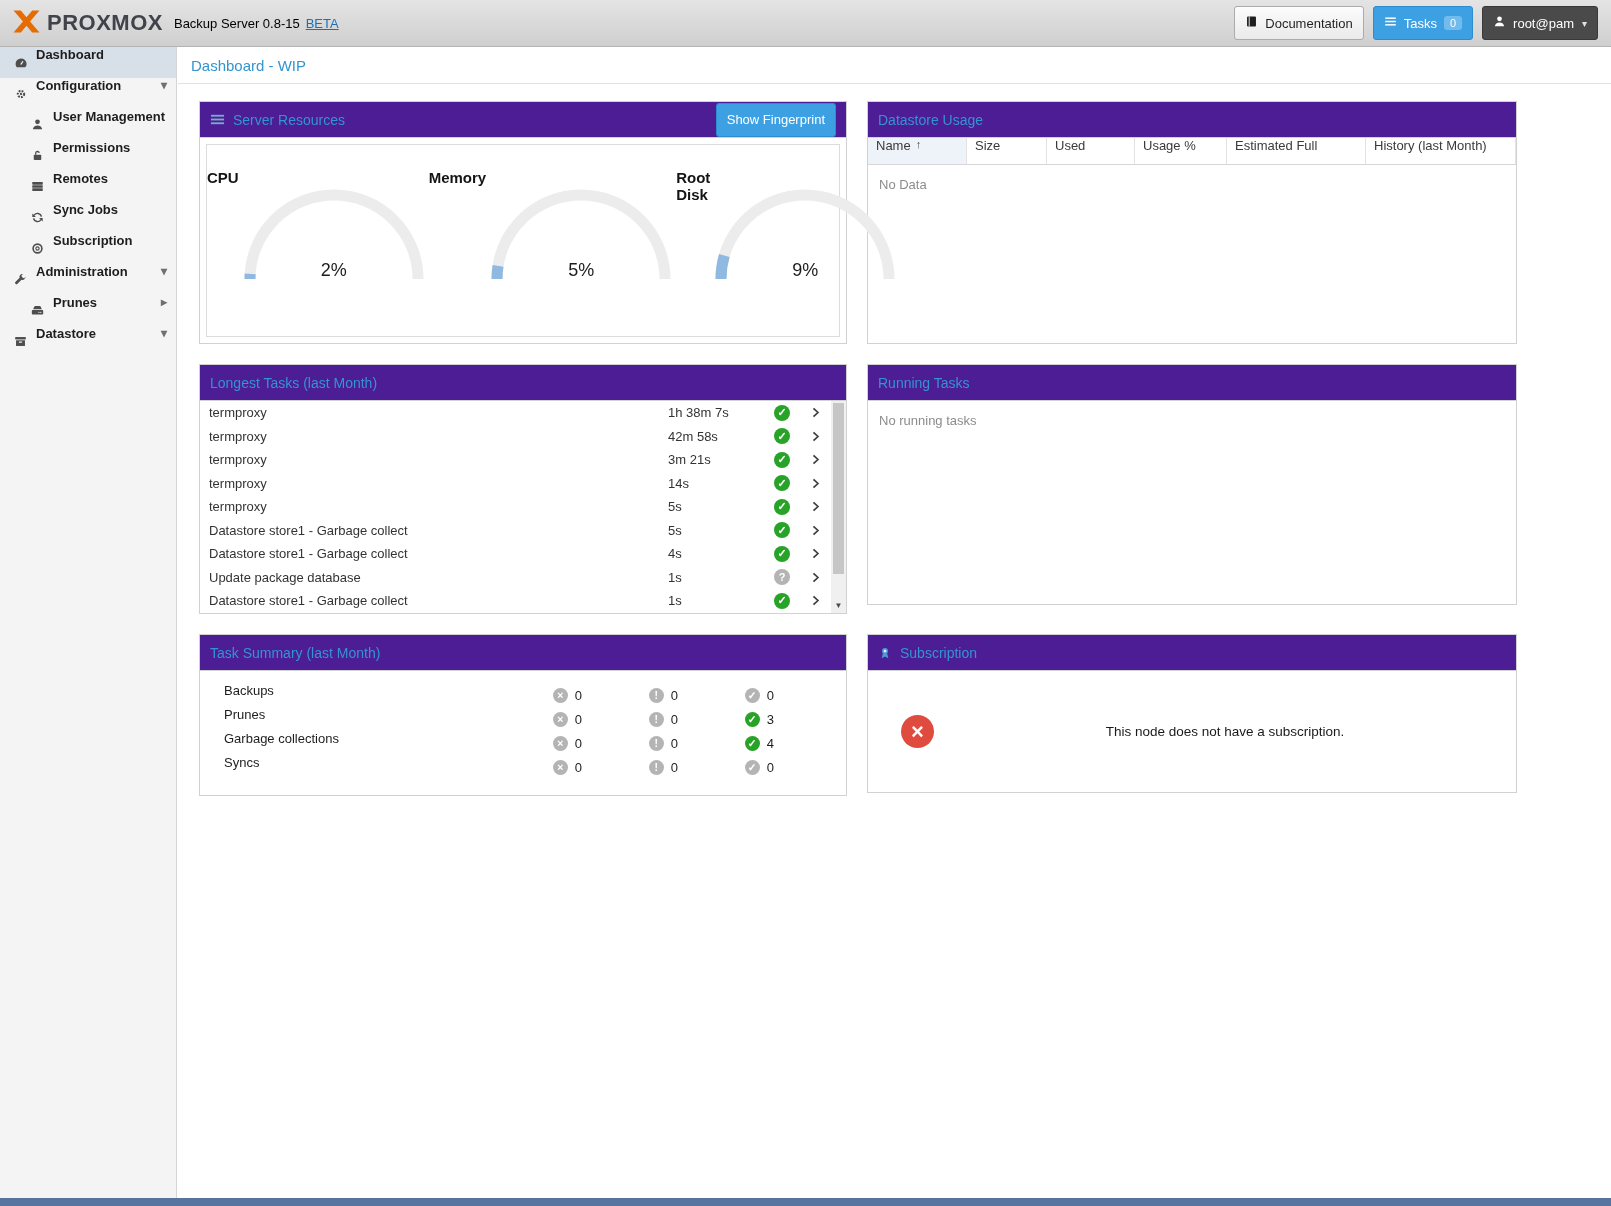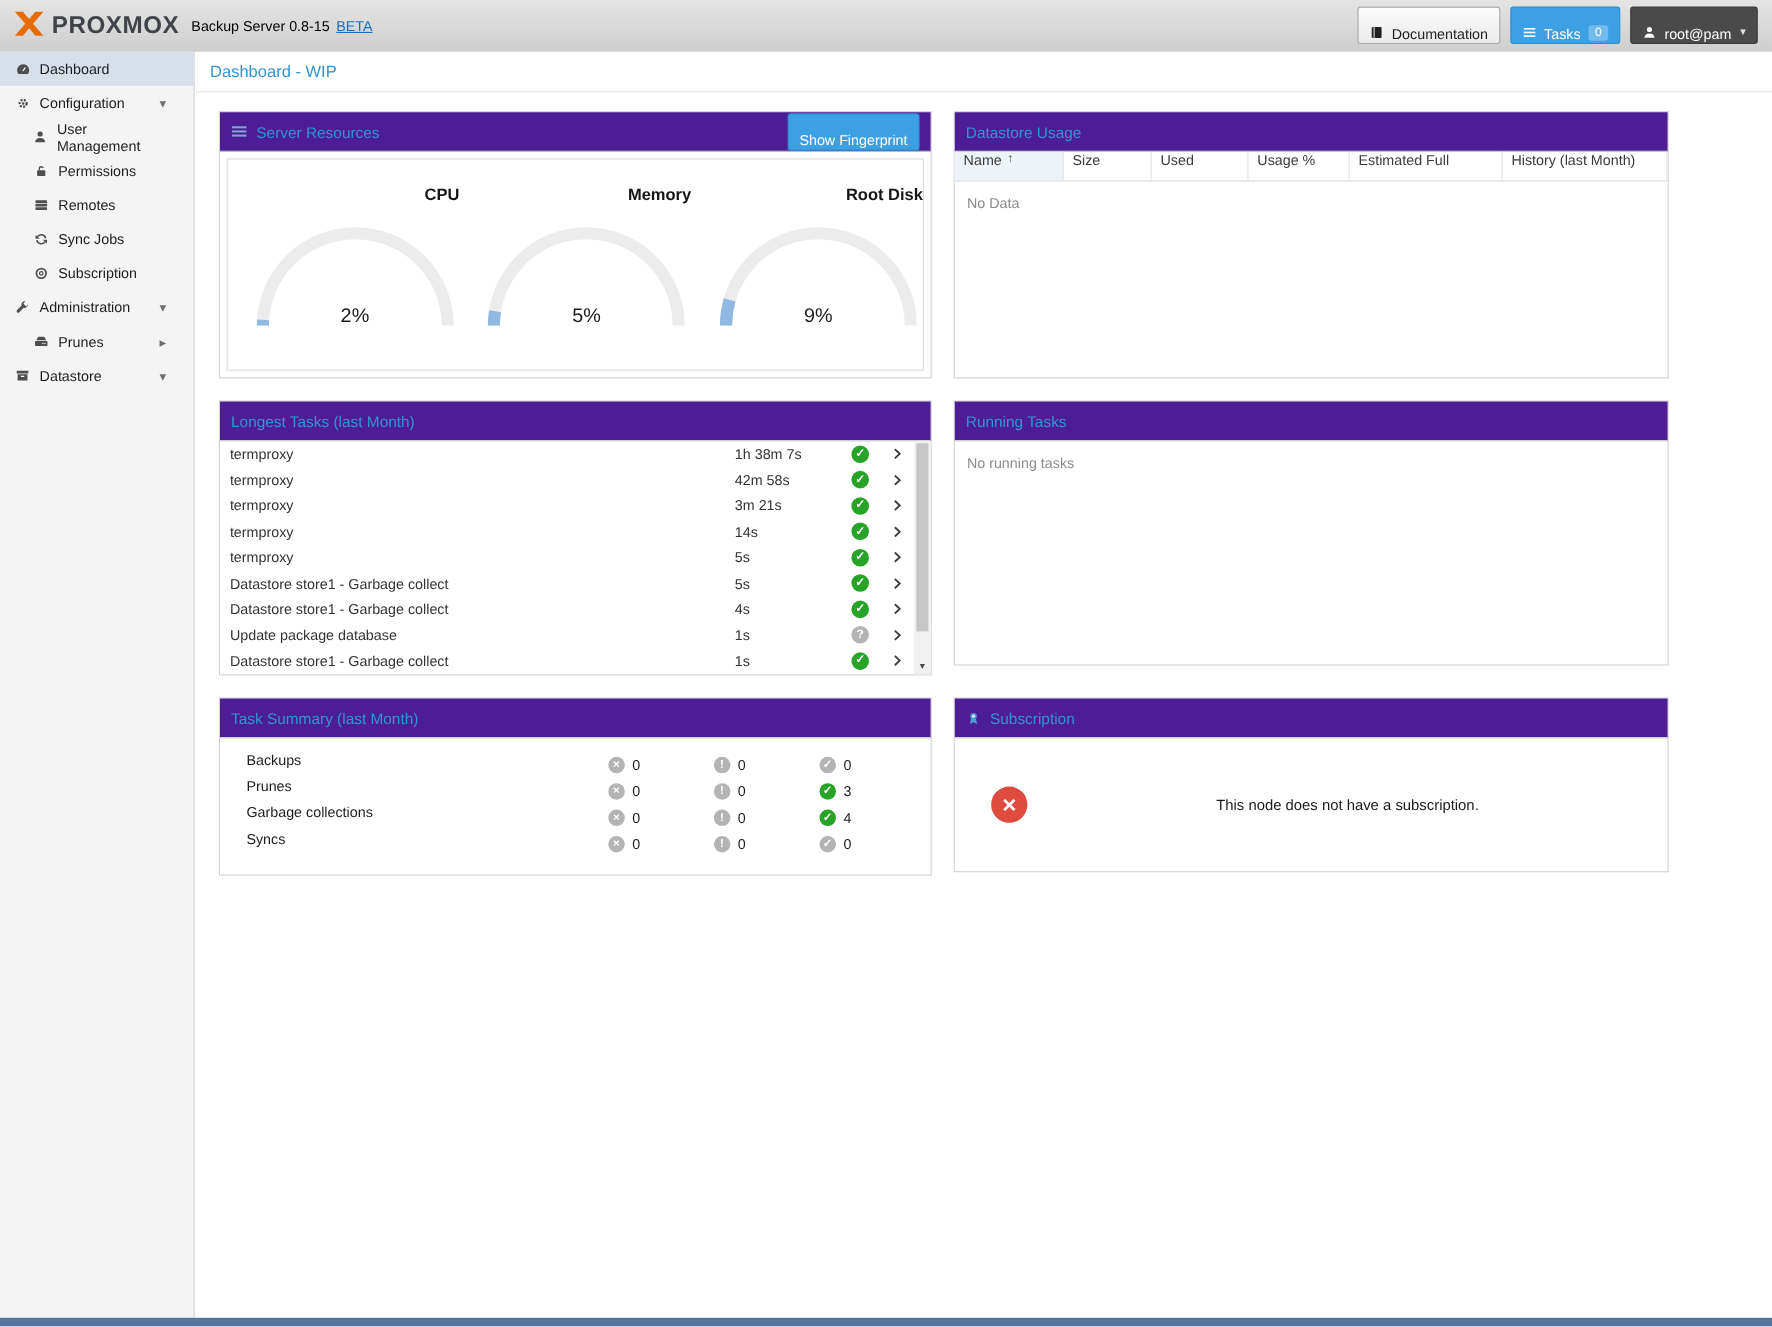--- a/index.html
+++ b/index.html
@@ -7,54 +7,54 @@
   body { font-family:"Liberation Sans", sans-serif; font-size:13px; color:#333; background:#fff; position:relative; }
 
   
   .topbar { height:47px; background:linear-gradient(#e4e4e4,#cfcfcf); border-bottom:1px solid #b4b4b4;
             display:flex; align-items:center; padding:0 13px; box-sizing:border-box; }
   .logo { display:flex; align-items:center; }
   .logo-text { font-size:22px; font-weight:bold; color:#40444a; letter-spacing:.5px; margin-left:7px; }
   .product { margin-left:11px; font-size:13px; color:#000; }
   .beta { margin-left:6px; color:#1a70bf; text-decoration:underline; cursor:pointer; }
   .top-actions { margin-left:auto; display:flex; align-items:center; gap:9px; }
-  .btn { display:inline-flex; align-items:flex-start; gap:7px; height:26px; padding:16px 10px; border-radius:3px;
+  .btn { display:inline-flex; align-items:center; gap:7px; height:26px; padding:16px 10px; border-radius:3px;
          font-size:13px; font-family:inherit; cursor:pointer; border:1px solid transparent; }
   .btn-light { background:linear-gradient(#fcfcfc,#eaeaea); border-color:#ababab; color:#1f1f1f; }
   .btn-blue { background:#3da0e3; border-color:#2d8cce; color:#fff; }
   .btn-dark { background:#4a4a4a; border-color:#393939; color:#fff; }
   .badge { background:#71bbed; border-radius:3px; padding:1px 6px; font-size:11px; color:#fff; }
   .caret-sm { font-size:10px; color:#e3e3e3; margin-left:1px; }
 
   
   .sidebar { position:absolute; left:0; top:47px; width:177px; bottom:8px; background:#f4f4f4;
              border-right:1px solid #d5d5d5; box-sizing:border-box; }
-  .nav-item { height:31px; display:flex; align-items:center; cursor:pointer; font-size:13px; color:#1d1d1d;
-              padding-right:25px; box-sizing:border-box; }
+  .nav-item { height:31px; display:flex; cursor:pointer; font-size:13px; color:#1d1d1d;
+              padding-right:9px; box-sizing:border-box;font-weight:bold; }
   .nav-item.selected { background:#d7dfe9; }
   .nav-icon { width:17px; margin-right:7px; color:#4e4e4e; display:inline-flex; justify-content:center; align-items:center; }
   .nav-exp { margin-left:auto; color:#6f6f6f; font-size:12px; }
 
   
   .main { position:absolute; left:178px; top:47px; right:0; bottom:8px; background:#fff; overflow:hidden; }
   .page-header { height:36px; border-bottom:1px solid #e1e1e1; display:flex; align-items:center; padding-left:13px; }
   .page-title { color:#3394d0; font-size:15px; }
   .content { padding:17px 0 20px 21px; display:grid; grid-template-columns:648px 650px; gap:20px; align-items:start; }
 
   .panel { border:1px solid #d2d2d2; background:#fff; }
   .panel-header { height:36px; background:#4c1d95; border-bottom:1px solid #d2d2d2; display:flex;
                   align-items:center; padding:0 10px; box-sizing:border-box; }
   .ph-icon { margin-right:8px; display:inline-flex; }
   .panel-title { color:#3394d0; font-size:14px; }
   .fp-btn { margin-left:auto; height:25px; }
 
   
   .sr-body { height:205px; padding:6px; box-sizing:border-box; }
   .gauge-box { border:1px solid #dcdcdc; height:100%; display:flex; box-sizing:border-box; }
-  .gauge-col { flex:1; display:flex; flex-direction:column; align-items:flex-end; padding-top:24px; }
+  .gauge-col { flex:1; display:flex; align-items:flex-start; padding-top:24px; }
   .gauge-label { font-weight:bold; font-size:15px; color:#151515; }
   .gauge-wrap { position:relative; margin-top:14px; width:190px; height:102px; }
   .gauge-value { position:absolute; left:0; right:0; bottom:4px; text-align:center; font-size:18px; color:#1c1c1c; }
 
   
   .ds-body { height:205px; box-sizing:border-box; }
   .grid-header { display:flex; border-bottom:1px solid #d7d7d7; background:#fff; height:27px; box-sizing:border-box; }
   .grid-col { box-sizing:border-box; display:flex; align-items:flex-start; padding:0 8px; border-right:1px solid #e3e3e3;
               color:#3a3a3a; cursor:pointer; gap:5px; white-space:nowrap; overflow:hidden; }
   .grid-col.sorted { background:#eef3f9; }

